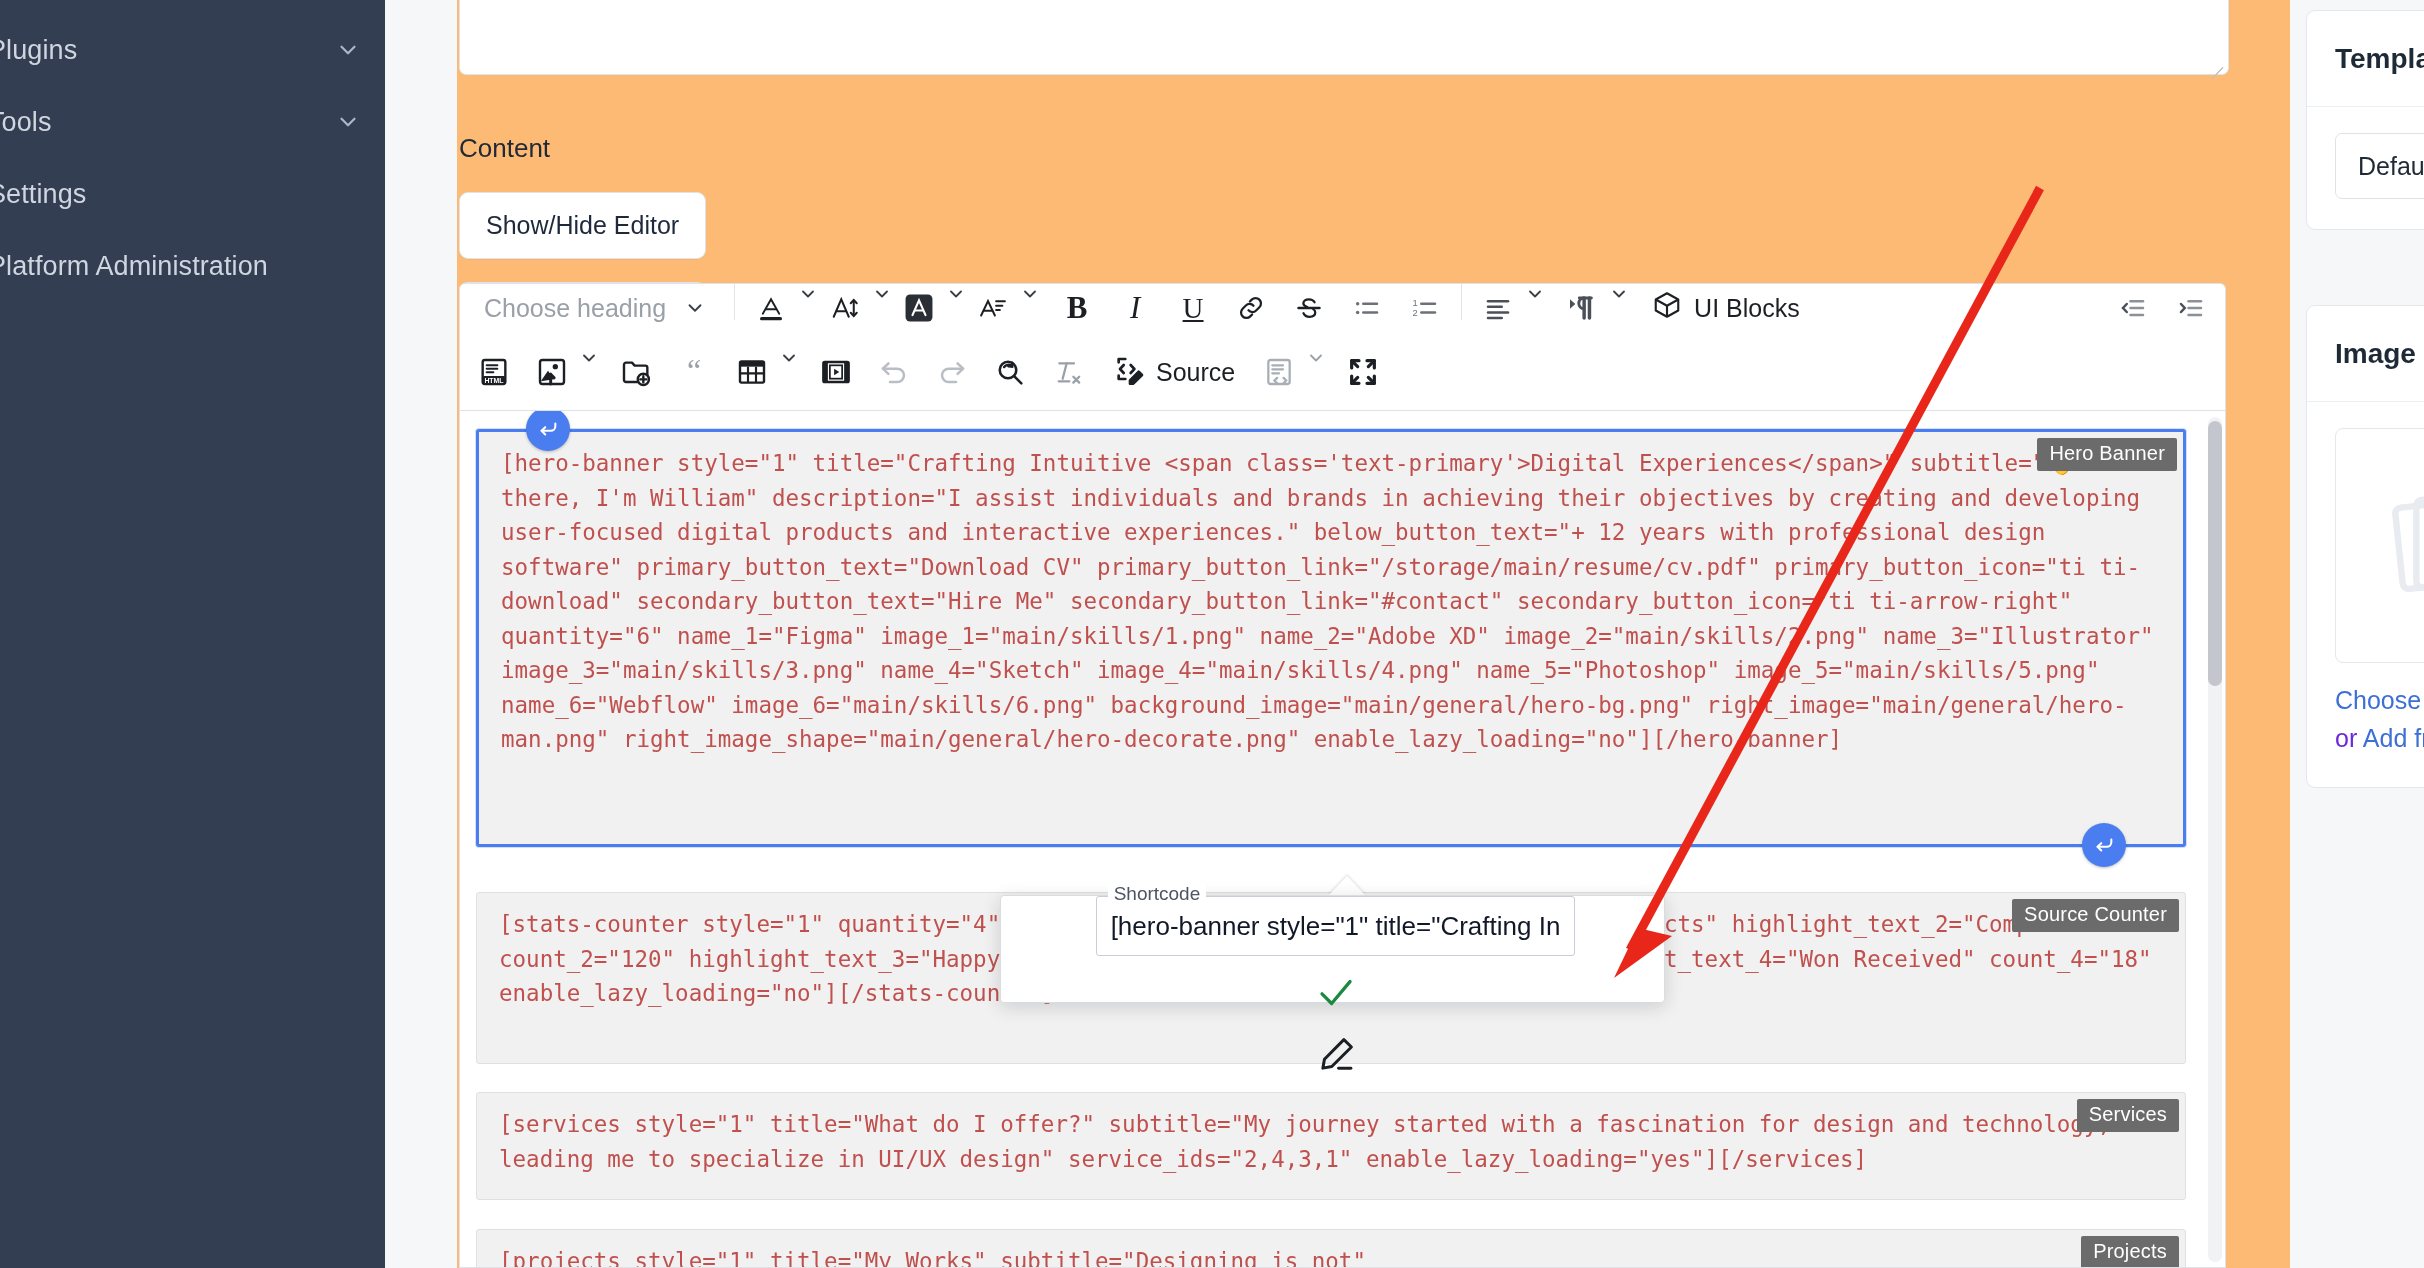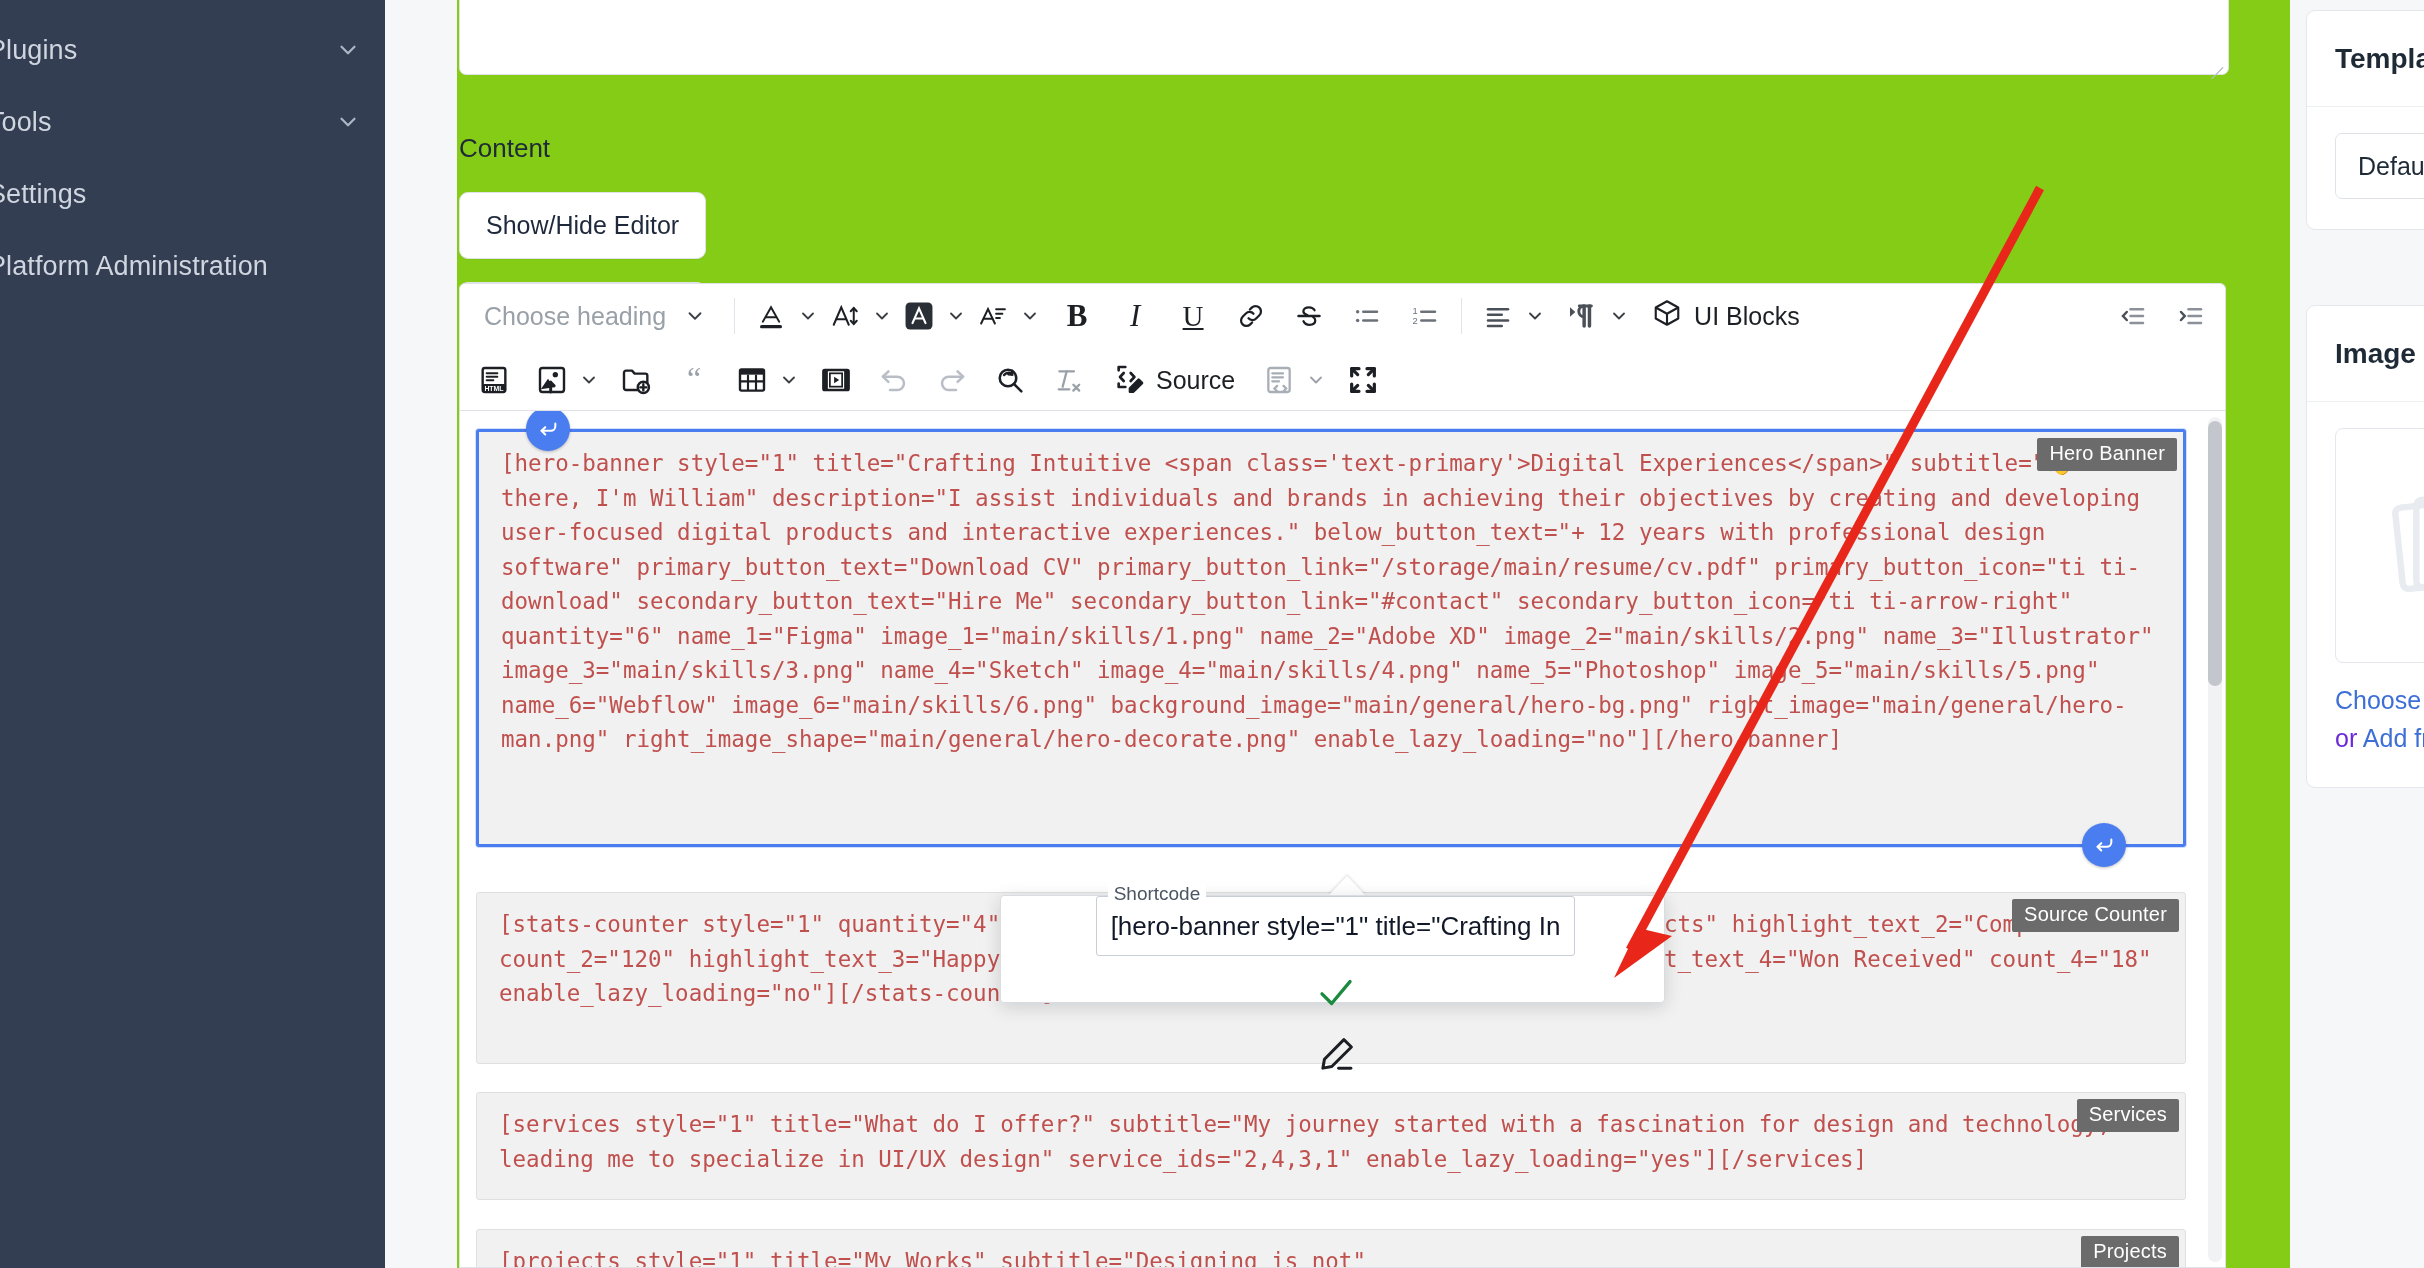--- a/index.html
+++ b/index.html
@@ -35,21 +35,21 @@
   
   .side-gap {
     position: absolute; left: 385px; top: 0; width: 72px; height: 1268px;
     background: #f6f7f9;
   }
 
   
   .main {
     position: absolute; left: 457px; top: 0;
     width: 1833px; height: 1268px;
-    background: #84cc16;
+    background: #fdba74;
   }
 
   
   .top-textarea {
     position: absolute; left: 2px; top: -40px;
     width: 1770px; height: 115px;
     border: 1px solid #dfe3e8; border-radius: 7px;
     background: #fff;
   }
   .ta-grip {
@@ -78,21 +78,21 @@
   }
   .act-btn svg { display:block; }
 
   
   .ck-toolbar {
     position: absolute; left: 2px; top: 283px;
     width: 1767px; height: 128px;
     border: 1px solid #dfe3e8; border-top-left-radius: 6px; border-top-right-radius: 6px;
     background: #fff;
   }
-  .ck-row { position: absolute; left: 0; width: 100%; height: 64px; display: flex; align-items: center; }
+  .ck-row { position: absolute; left: 0; width: 100%; height: 64px; display: flex; align-items: flex-start; }
   .ck-row.r1 { top: 0; }
   .ck-row.r2 { top: 64px; }
   .ck-btn {
     height: 48px; min-width: 48px; display: flex; align-items: center; justify-content: center;
     border-radius: 4px; color: #1c1f24; position: relative;
   }
   .ck-btn.labeled { padding: 0 10px; gap: 12px; font-size: 25px; color:#1c1f24; min-width:auto;}
   .ck-chev { width: 26px; display: flex; align-items: center; justify-content: center; color: #3a3f46; }
   .ck-sep { width: 1px; height: 36px; background: #e1e4e8; margin: 0 12px; }
   .ck-sp { width: 10px; }

